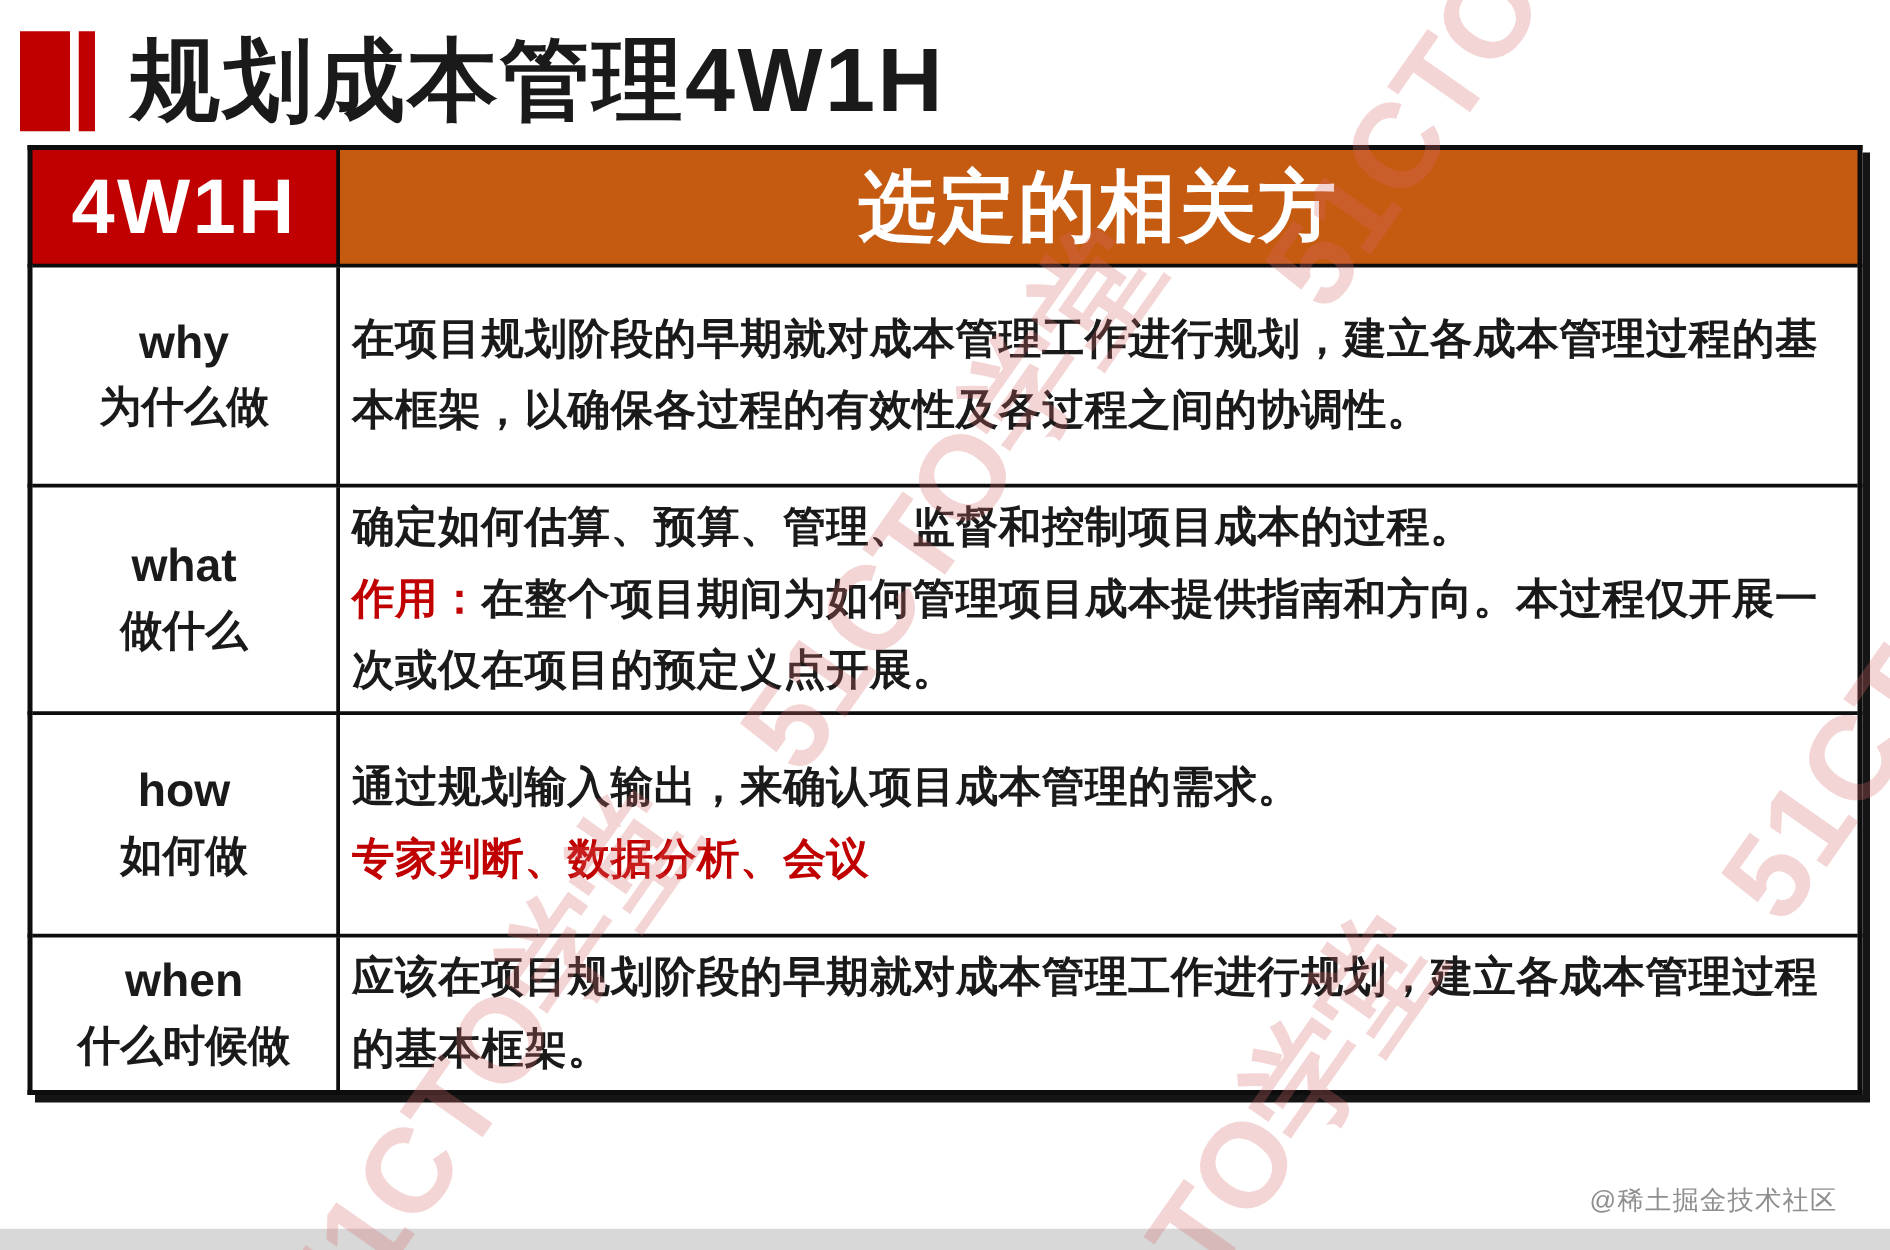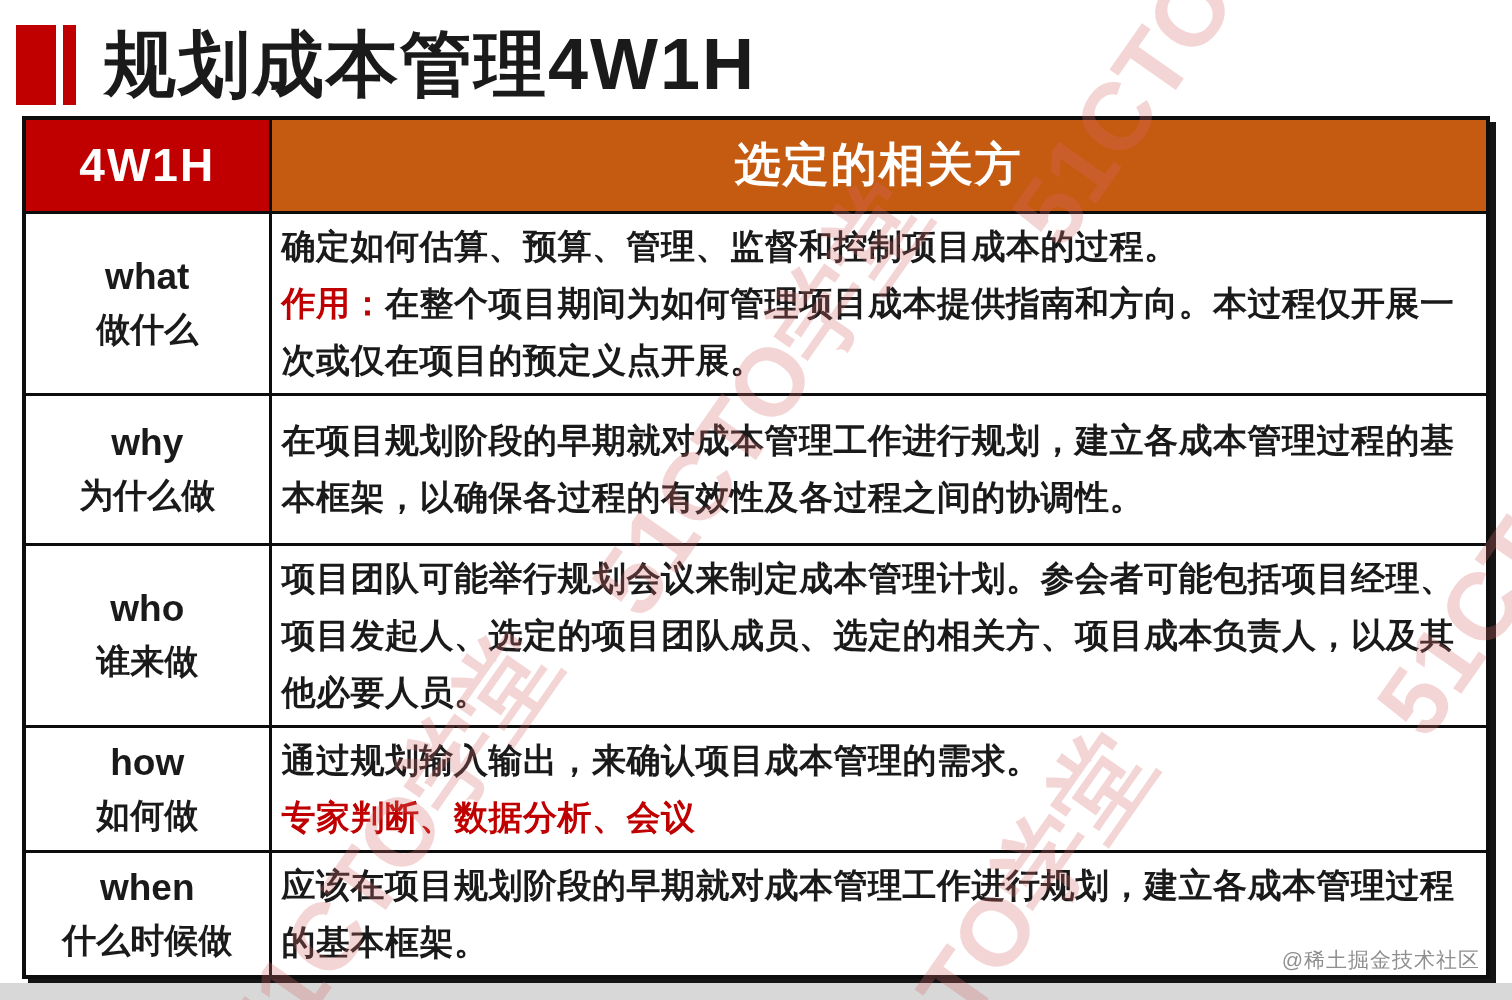--- a/index.html
+++ b/index.html
@@ -45,21 +45,21 @@
   }
   table.w4h1 th, table.w4h1 td {
     border: 3px solid #0d0d0d;
   }
   table.w4h1 { border: 4px solid #0d0d0d; }
   col.c-label { width: 246px; }
 
   thead tr { height: 94px; }
   thead th {
     color: #ffffff;
-    font-size: 46px;
+    font-size: 62px;
     font-weight: bold;
     text-align: center;
     letter-spacing: 2px;
   }
   thead th.th-left  { background: var(--accent-red); }
   thead th.th-right { background: var(--header-orange); }
 
   tbody tr:nth-child(1) { height: 176px; }
   tbody tr:nth-child(2) { height: 150px; }
   tbody tr:nth-child(3) { height: 178px; }
@@ -87,21 +87,21 @@
     line-height: 57px;
     font-weight: 600;
     letter-spacing: 0.5px;
     word-break: break-all;
   }
   tbody td .para .red { color: var(--highlight-red); }
 
   
   .attribution {
     position: absolute;
-    right: 32px;
+    right: 42px;
     top: 946px;
     font-size: 21px;
     color: #8f8f8f;
     letter-spacing: 1px;
     z-index: 6;
   }
 
   
   .bottom-strip {
     position: absolute;
@@ -161,48 +161,39 @@
       </colgroup>
     <thead>
       <tr>
         <th class="th-left">4W1H</th>
         <th class="th-right">选定的相关方</th>
       </tr>
     </thead>
     <tbody>
         <tr>
           <th>
+            <div class="lbl-en">why</div>
+            <div class="lbl-zh">为什么做</div>
+          </th>
+          <td>
+            <div class="para"><span>在项目规划阶段的早期就对成本管理工作进行规划，建立各成本管理过程的基本框架，以确保各过程的有效性及各过程之间的协调性。</span></div>
+          </td>
+        </tr>
+        <tr>
+          <th>
             <div class="lbl-en">what</div>
             <div class="lbl-zh">做什么</div>
           </th>
           <td>
             <div class="para"><span>确定如何估算、预算、管理、监督和控制项目成本的过程。</span></div>
             <div class="para"><span class="red">作用：</span><span>在整个项目期间为如何管理项目成本提供指南和方向。本过程仅开展一次或仅在项目的预定义点开展。</span></div>
           </td>
         </tr>
         <tr>
           <th>
-            <div class="lbl-en">why</div>
-            <div class="lbl-zh">为什么做</div>
-          </th>
-          <td>
-            <div class="para"><span>在项目规划阶段的早期就对成本管理工作进行规划，建立各成本管理过程的基本框架，以确保各过程的有效性及各过程之间的协调性。</span></div>
-          </td>
-        </tr>
-        <tr>
-          <th>
-            <div class="lbl-en">who</div>
-            <div class="lbl-zh">谁来做</div>
-          </th>
-          <td>
-            <div class="para"><span>项目团队可能举行规划会议来制定成本管理计划。参会者可能包括项目经理、项目发起人、选定的项目团队成员、选定的相关方、项目成本负责人，以及其他必要人员。</span></div>
-          </td>
-        </tr>
-        <tr>
-          <th>
             <div class="lbl-en">how</div>
             <div class="lbl-zh">如何做</div>
           </th>
           <td>
             <div class="para"><span>通过规划输入输出，来确认项目成本管理的需求。</span></div>
             <div class="para"><span class="red">专家判断、数据分析、会议</span></div>
           </td>
         </tr>
         <tr>
           <th>

